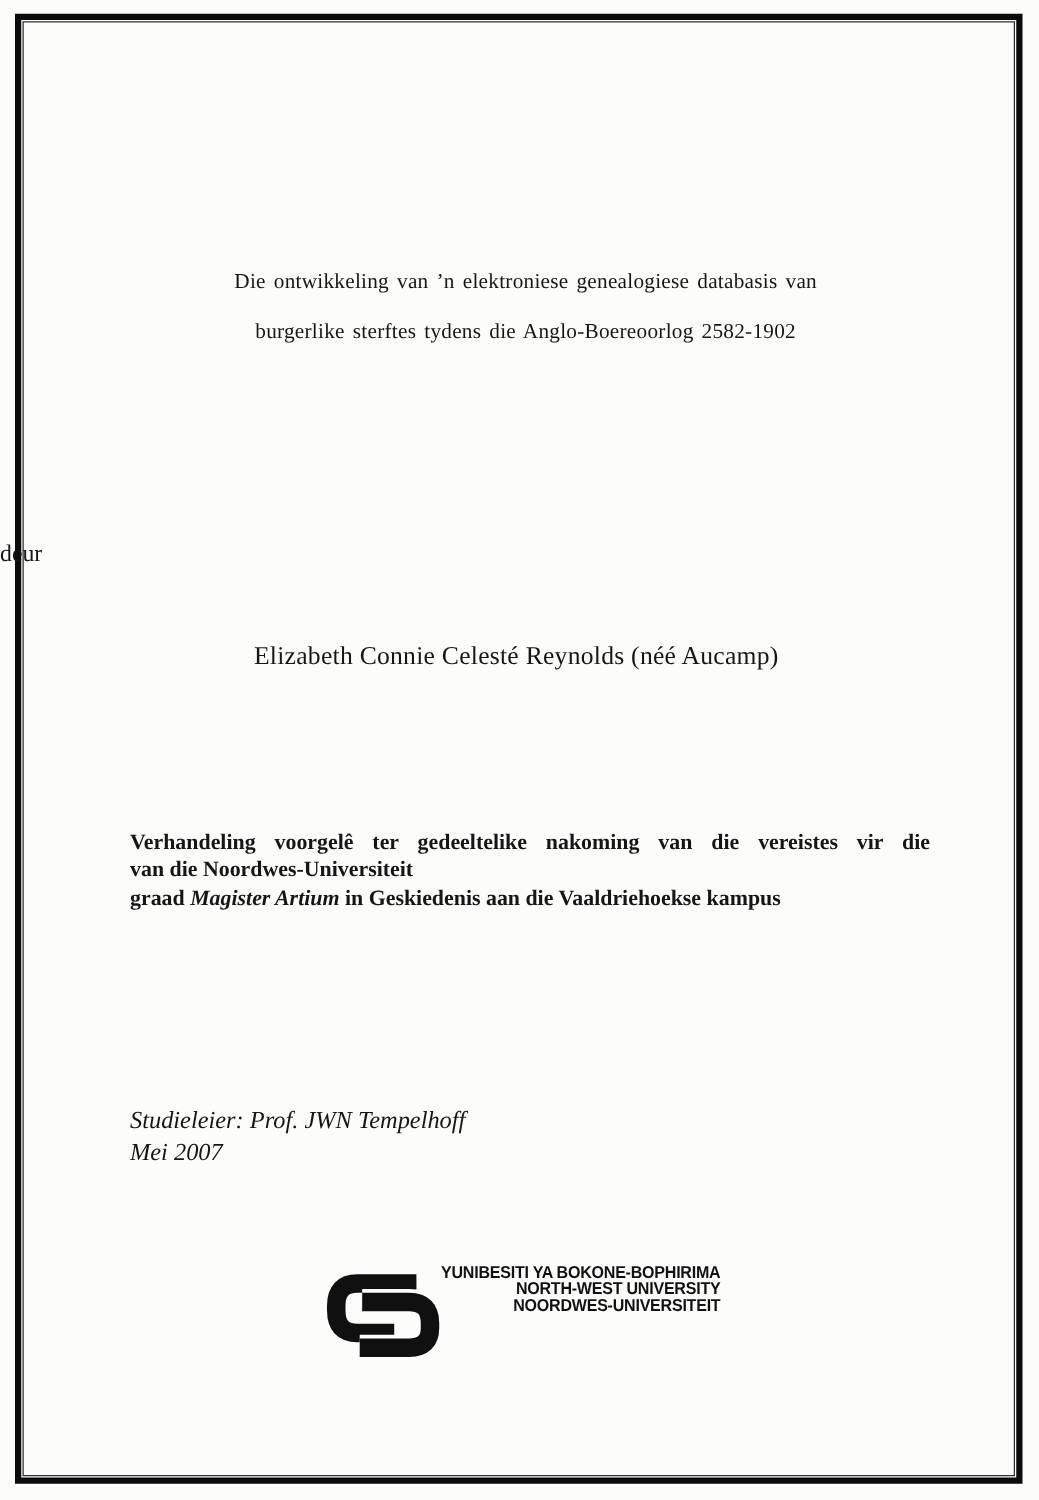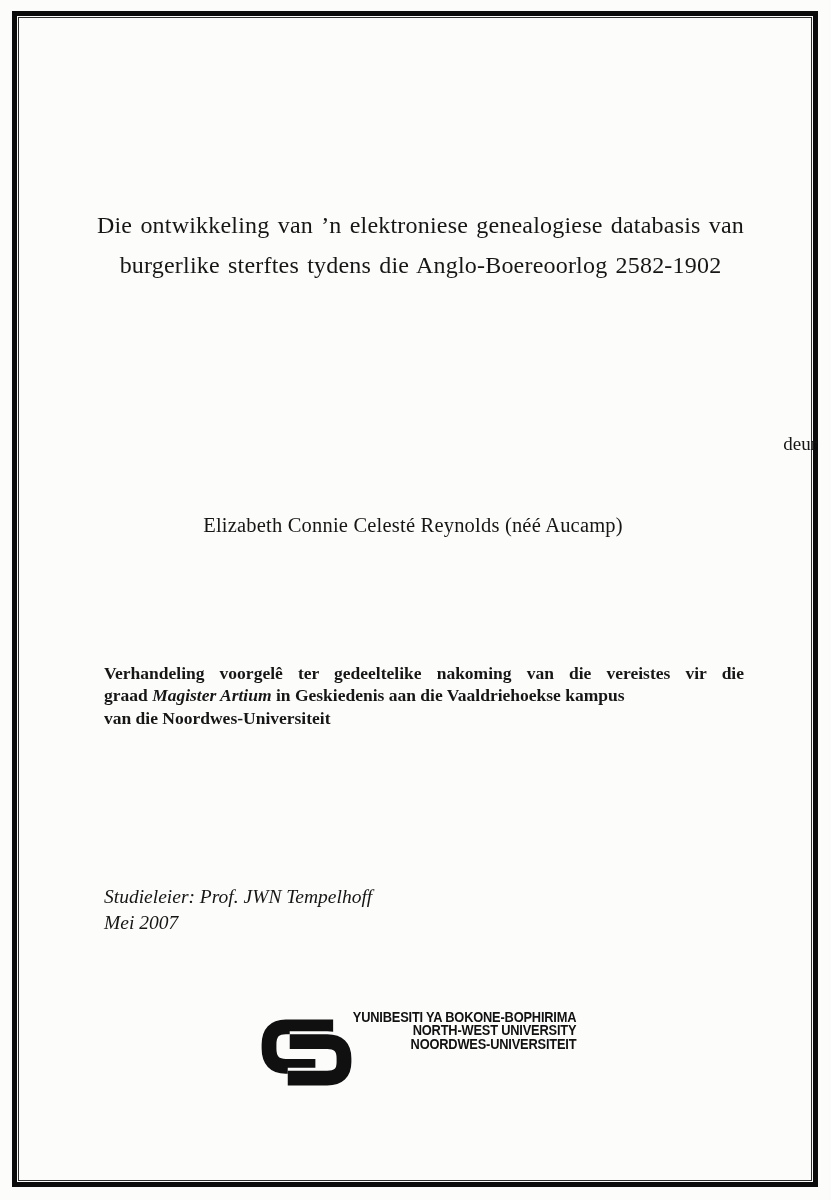--- a/index.html
+++ b/index.html
@@ -19,29 +19,29 @@
   }
   .frame-inner {
     position: absolute;
     inset: 1px;
     border: 1px solid #2e2e2e;
   }
   .title {
     position: absolute;
     left: 40px; right: 30px; top: 205px;
     text-align: center;
-    font-size: 24px;
+    font-size: 17px;
     line-height: 40px;
     letter-spacing: 0.2px;
     word-spacing: 2px;
   }
   .byline {
     position: absolute;
     left: 0; right: 14px; top: 433px;
-    text-align: right;
+    text-align: left;
     font-size: 19px;
   }
   .author {
     position: absolute;
     left: 0; right: 26px; top: 514px;
     text-align: center;
     font-size: 20.5px;
     letter-spacing: 0.2px;
     padding-left: 21px;
   }
@@ -99,22 +99,22 @@
     <div>Die ontwikkeling van ’n elektroniese genealogiese databasis van</div>
     <div>burgerlike sterftes tydens die Anglo-Boereoorlog 2582-1902</div>
   </div>
 
   <div class="byline">deur</div>
 
   <div class="author">Elizabeth Connie Celesté Reynolds (néé Aucamp)</div>
 
   <div class="submission">
     <div class="just">Verhandeling voorgelê ter gedeeltelike nakoming van die vereistes vir die</div>
+    <div>van die Noordwes-Universiteit</div>
     <div><span>graad </span><span class="it">Magister Artium</span><span> in Geskiedenis aan die Vaaldriehoekse kampus</span></div>
-    <div>van die Noordwes-Universiteit</div>
   </div>
 
   <div class="supervisor">
     <div>Studieleier: Prof. JWN Tempelhoff</div>
     <div>Mei 2007</div>
   </div>
 
   <div class="logo">
     <svg class="logo-mark" width="99" height="73" viewBox="0 0 100 74" aria-hidden="true">
       <path d="M 77 11 H 29 Q 12 11 12 29 V 33 Q 12 51 29 51 H 59" fill="none" stroke="#101010" stroke-width="15"></path>

